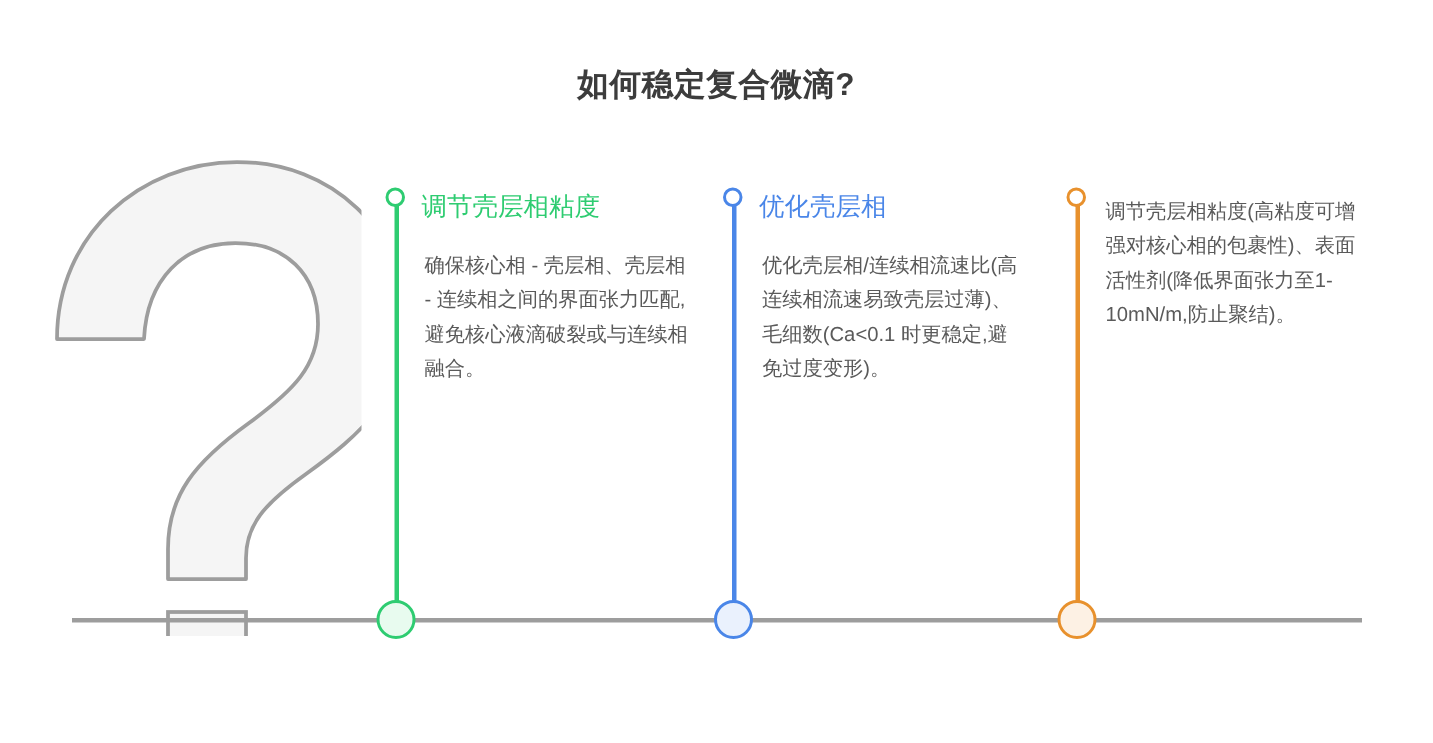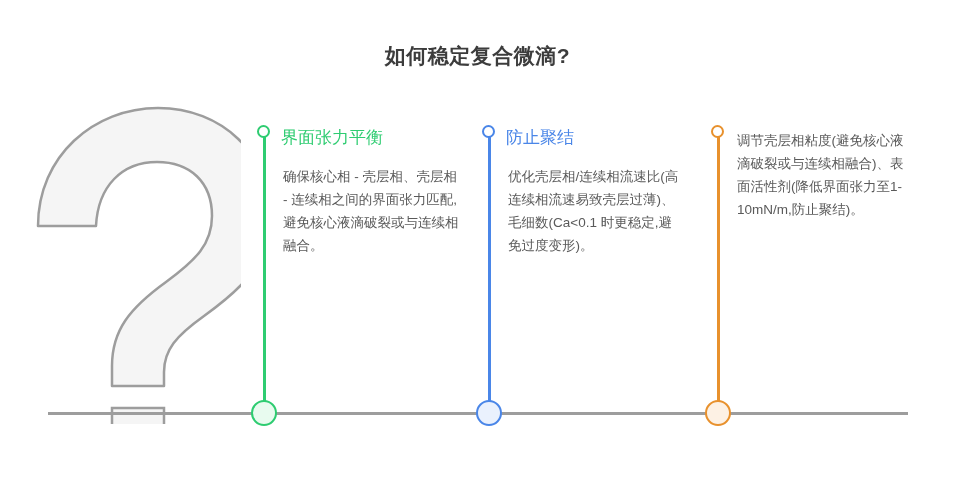--- a/index.html
+++ b/index.html
@@ -153,37 +153,37 @@
     </svg>
   </div>
 
   <div class="baseline"></div>
 
   <div class="column" id="col-0" style="left:263px;">
     <div class="col-stem"></div>
     <div class="dot-top"></div>
     <div class="dot-bottom"></div>
     <div class="col-body">
-      <div class="col-heading">界面张力平衡</div>
+      <div class="col-heading">调节壳层相粘度</div>
       <div class="col-text">确保核心相 - 壳层相、壳层相 - 连续相之间的界面张力匹配,避免核心液滴破裂或与连续相融合。</div>
     </div>
   </div>
 
   <div class="column" id="col-1" style="left:488px;">
     <div class="col-stem"></div>
     <div class="dot-top"></div>
     <div class="dot-bottom"></div>
     <div class="col-body">
-      <div class="col-heading">防止聚结</div>
+      <div class="col-heading">优化壳层相</div>
       <div class="col-text">优化壳层相/连续相流速比(高连续相流速易致壳层过薄)、毛细数(Ca&lt;0.1 时更稳定,避免过度变形)。</div>
     </div>
   </div>
 
   <div class="column" id="col-2" style="left:717px;">
     <div class="col-stem"></div>
     <div class="dot-top"></div>
     <div class="dot-bottom"></div>
     <div class="col-body">
-      <div class="col-text">调节壳层相粘度(避免核心液滴破裂或与连续相融合)、表面活性剂(降低界面张力至1-10mN/m,防止聚结)。</div>
+      <div class="col-text">调节壳层相粘度(高粘度可增强对核心相的包裹性)、表面活性剂(降低界面张力至1-10mN/m,防止聚结)。</div>
     </div>
   </div>
 
 </div>
 
 </body></html>

